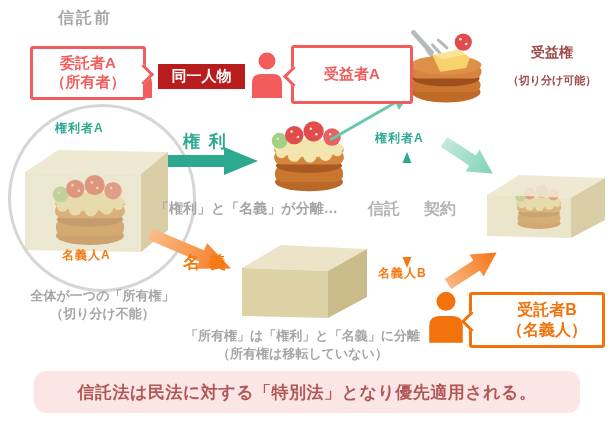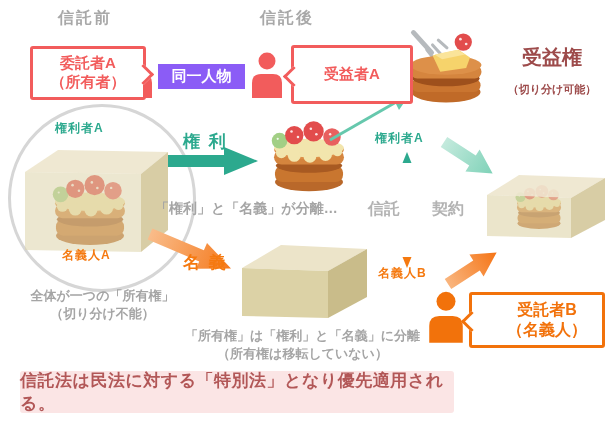--- a/index.html
+++ b/index.html
@@ -15,39 +15,39 @@
     text-align:center;line-height:1.25;z-index:6;
   }
   .bubble .bl{white-space:nowrap;}
   .bubble.red{color:#f25c5c;border-color:#f25c5c;font-size:15px;}
   .bubble.orange{color:#f2720b;border-color:#f2720b;font-size:16px;padding-left:20px;}
   .tail{position:absolute;width:12px;height:12px;background:#fff;transform:rotate(45deg);}
   .tail-right{right:-8px;top:calc(50% - 6px);border-top:3px solid #f25c5c;border-right:3px solid #f25c5c;}
   .tail-left{left:-8px;top:calc(50% - 6px);border-bottom:3px solid #f25c5c;border-left:3px solid #f25c5c;}
   .tail-left.o{border-color:#f2720b;}
   .graybox{
-    position:absolute;background:#8b5cf6;color:#fff;font-size:15px;
+    position:absolute;background:#b91c1c;color:#fff;font-size:15px;
     display:flex;align-items:center;justify-content:center;z-index:5;
   }
   .t-teal{color:#2ca98e;}
   .t-orange{color:#f5790f;}
   .t-gray{color:#a5a5a5;}
   .t-darkred{color:#9d4b4b;}
   .circle{
     position:absolute;left:8px;top:104px;width:188px;height:188px;box-sizing:border-box;
     border:3px solid #d6d6d6;border-radius:50%;z-index:1;
   }
   .lbl18{font-size:12px;letter-spacing:1px;z-index:5;}
   .lbl17{font-size:17px;letter-spacing:2px;z-index:5;}
   .cap13{font-size:13px;line-height:1.35;text-align:center;z-index:5;}
-  .contract{display:flex;gap:32px;font-size:16px;color:#b3b3b3;z-index:5;}
+  .contract{display:flex;gap:24px;font-size:16px;color:#b3b3b3;z-index:5;}
   .banner{
-    position:absolute;left:20px;top:371px;width:434px;height:42px;background:#fbe5e5;
+    position:absolute;left:34px;top:371px;width:546px;height:42px;background:#fbe5e5;
     color:#b25757;font-size:17px;display:flex;align-items:center;justify-content:center;
-    border-radius:3px;z-index:5;letter-spacing:0.5px;
+    border-radius:12px;z-index:5;letter-spacing:0.5px;
   }
   svg{display:block;overflow:visible;}
   .z2{z-index:2;} .z4{z-index:4;}
 </style>
 </head>
 <body>
 
 <div class="stage">
 
   <svg width="0" height="0" style="position:absolute">
@@ -88,21 +88,20 @@
           <stop offset="1" stop-color="#7fd2b8"></stop>
       </linearGradient>
       <linearGradient id="gVert" x1="0" y1="0" x2="0" y2="1">
         <stop offset="0" stop-color="#2ca98e"></stop>
           <stop offset="1" stop-color="#f5790f"></stop>
       </linearGradient>
     </defs>
   </svg>
 
   <div class="abs hdr" style="left:58px;top:8px">信託前</div>
-  <div class="abs hdr" style="left:260px;top:8px">信託後</div>
 
   <div class="bubble red" style="left:30px;top:46px;width:110px;height:48px">
     <div class="bl">委託者A</div>
     <div class="bl">（所有者）</div>
     <i class="tail tail-right"></i>
   </div>
 
   <svg class="abs z4" style="left:120px;top:52px" width="34" height="46" viewBox="0 0 34 46">
     <circle cx="17" cy="9" r="8.5" fill="#f25c5c"></circle>
     <path d="M2,46 V31 q0-9 9-9 h12 q9,0 9,9 v15 Z" fill="#f25c5c"></path>
@@ -129,21 +128,21 @@
     <rect x="13" y="38" width="74" height="14" rx="7" fill="#d5853e"></rect>
     <ellipse cx="50" cy="38" rx="37" ry="10" fill="#dd9049"></ellipse>
     <path d="M36,28 l27,-6 12,8 -4,11 -27,4 z" fill="#f6d36b"></path>
     <path d="M38,27 l24,-5 8,5 -24,5 z" fill="#fae49a"></path>
     <circle cx="68" cy="14" r="9" fill="#e24c4c"></circle>
     <circle cx="65" cy="11" r="1.4" fill="#fff" opacity="0.85"></circle>
     <circle cx="71" cy="16" r="1.4" fill="#fff" opacity="0.85"></circle>
   </svg>
 
   <div class="abs t-darkred" style="left:496px;top:44px;width:112px;text-align:center;z-index:5">
-    <div style="font-size:20px">受益権</div>
+    <div style="font-size:14px">受益権</div>
     <div style="font-size:11px;margin-top:11px">（切り分け可能）</div>
   </div>
 
   <div class="circle"></div>
 
   <div class="abs lbl18 t-teal" style="left:55px;top:120px">権利者A</div>
   <div class="abs lbl18 t-orange" style="left:62px;top:247px">名義人A</div>
   <div class="abs cap13 t-gray" style="left:5px;top:287px;width:195px">
     <div>全体が一つの「所有権」</div>
     <div>（切り分け不能）</div>

